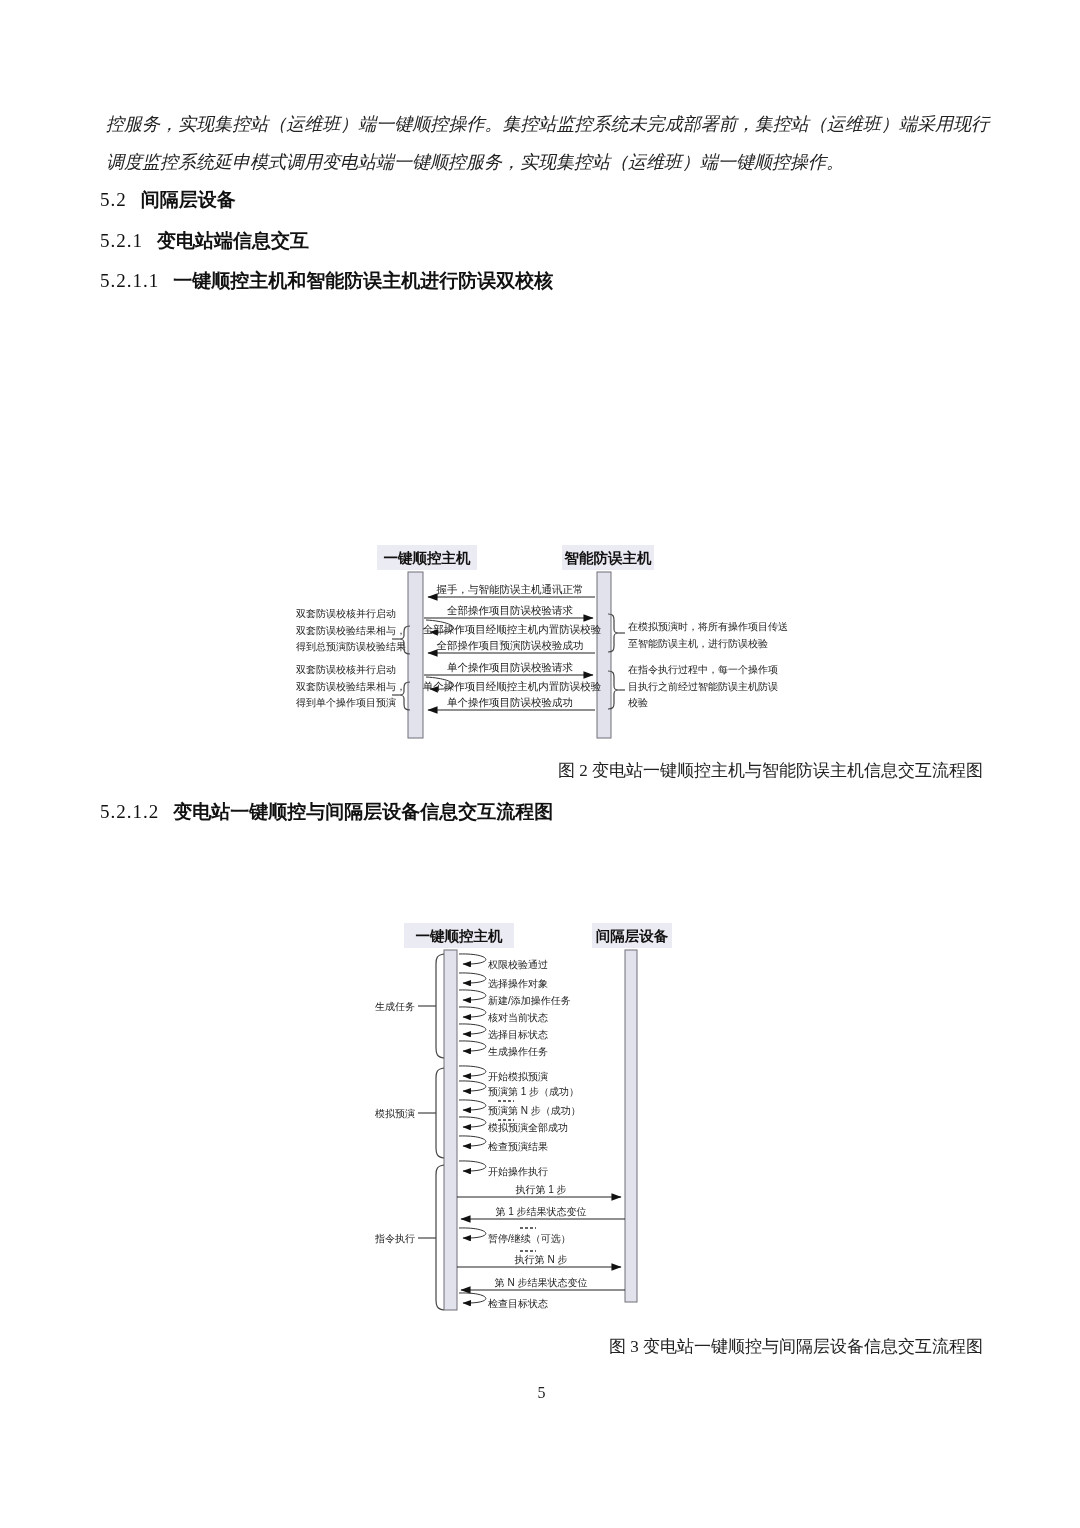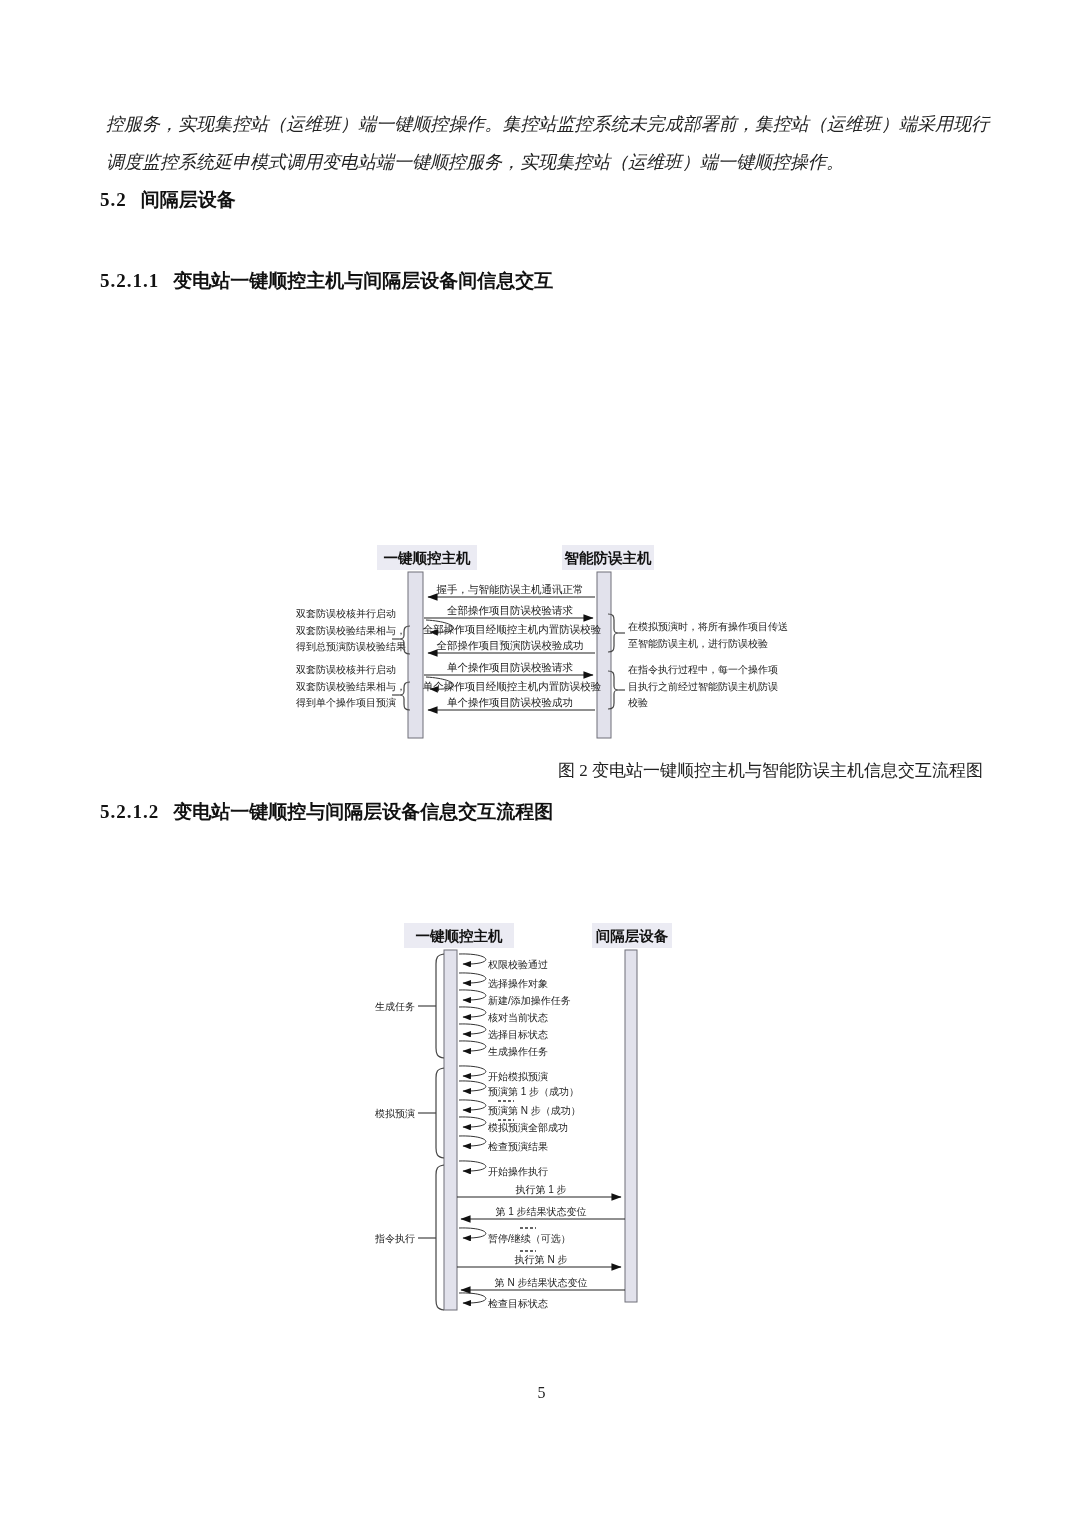--- a/index.html
+++ b/index.html
@@ -14,21 +14,21 @@
     text-align:justify;color:#222;margin:16px;font-style:italic;
   }
   .indent{text-indent:36px;}
   .heading{
     left:100px;width:883px;margin:0;
     font-family:"Liberation Sans","DejaVu Sans",sans-serif;
     font-weight:bold;color:#111;font-size:19px;line-height:24px;
   }
   .heading .hnum{
     font-family:"Liberation Serif","DejaVu Serif",serif;
-    font-weight:bold;margin-right:14px;letter-spacing:1px;
+    font-weight:normal;margin-right:14px;letter-spacing:1px;
   }
   .figcap{
     left:100px;width:883px;text-align:right;margin:0;
     font-size:17px;color:#222;line-height:26px;
   }
   .pagenum{
     left:100px;width:883px;text-align:center;margin:0;
     font-size:16px;color:#222;line-height:22px;
   }
   svg{display:block;}
@@ -53,22 +53,23 @@
 </style>
 </head>
 <body>
 
 <div class="page">
 
   <p class="abs para" style="top:90px">控服务，实现集控站（运维班）端一键顺控操作。集控站监控系统未完成部署前，集控站（运维班）端采用现行调度监控系统延申模式调用变电站端一键顺控服务，实现集控站（运维班）端一键顺控操作。</p>
 
   <h2 class="abs heading" style="top:188px"><span class="hnum">5.2</span><span>间隔层设备</span></h2>
 
-
-  <h4 class="abs heading" style="top:269px"><span class="hnum">5.2.1.1</span><span>变电站一键顺控主机与间隔层设备间信息交互</span></h4>
+  <h3 class="abs heading" style="top:229px"><span class="hnum">5.2.1</span><span>变电站端信息交互</span></h3>
+
+  <h4 class="abs heading" style="top:269px"><span class="hnum">5.2.1.1</span><span>一键顺控主机和智能防误主机进行防误双校核</span></h4>
 
 
   <svg class="abs" style="left:100px;top:542px" width="880" height="205" viewBox="0 0 880 205">
     <defs>
       <marker id="arr2" viewBox="0 0 8 6" refX="7.5" refY="3" markerWidth="8.5" markerHeight="6.5" orient="auto">
         <path d="M0,0 L8,3 L0,6 Z" fill="#111"></path>
       </marker>
     </defs>
 
     <rect class="headband" x="277" y="3" width="100" height="25"></rect>
@@ -201,16 +202,17 @@
     <text class="dtext" x="441" y="343" text-anchor="middle">执行第 N 步</text>
     <line class="msgline" x1="357" y1="347" x2="521" y2="347" marker-end="url(#arr3)"></line>
 
     <text class="dtext" x="441" y="366" text-anchor="middle">第 N 步结果状态变位</text>
     <line class="msgline" x1="525" y1="370" x2="361" y2="370" marker-end="url(#arr3)"></line>
 
     <path class="loopline" d="M 359,373 C 392,372 396,384 363,383" marker-end="url(#arr3)"></path>
     <text class="dtext" x="388" y="387">检查目标状态</text>
   </svg>
 
+  <p class="abs figcap" style="top:1334px">图 3  变电站一键顺控与间隔层设备信息交互流程图</p>
 
   <p class="abs pagenum" style="top:1382px">5</p>
 
 </div>
 
 </body></html>

